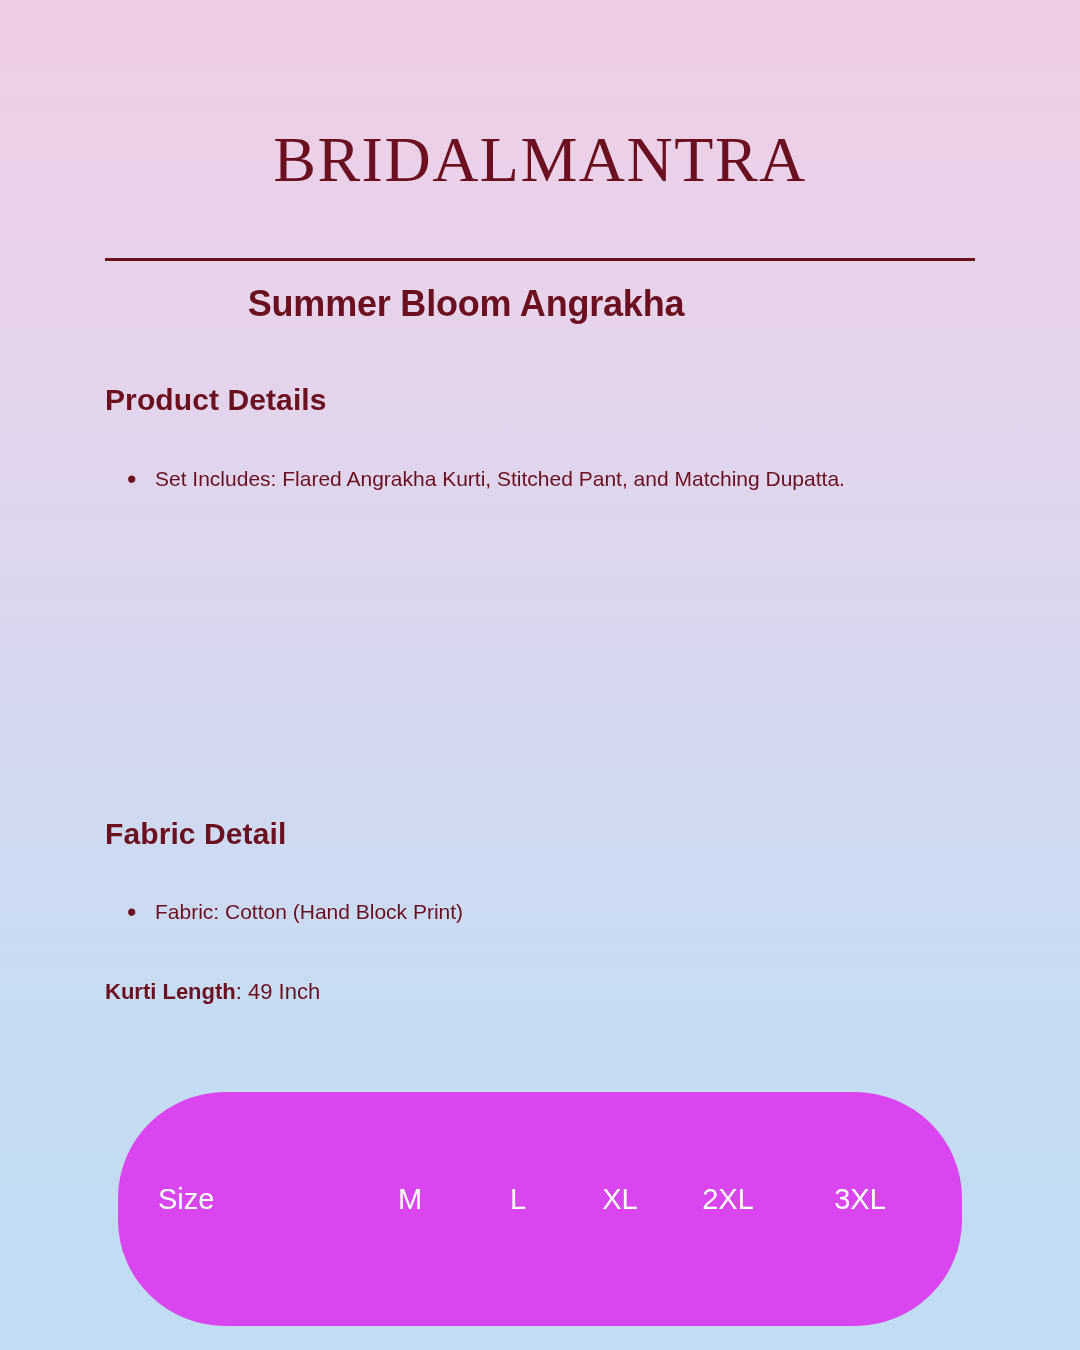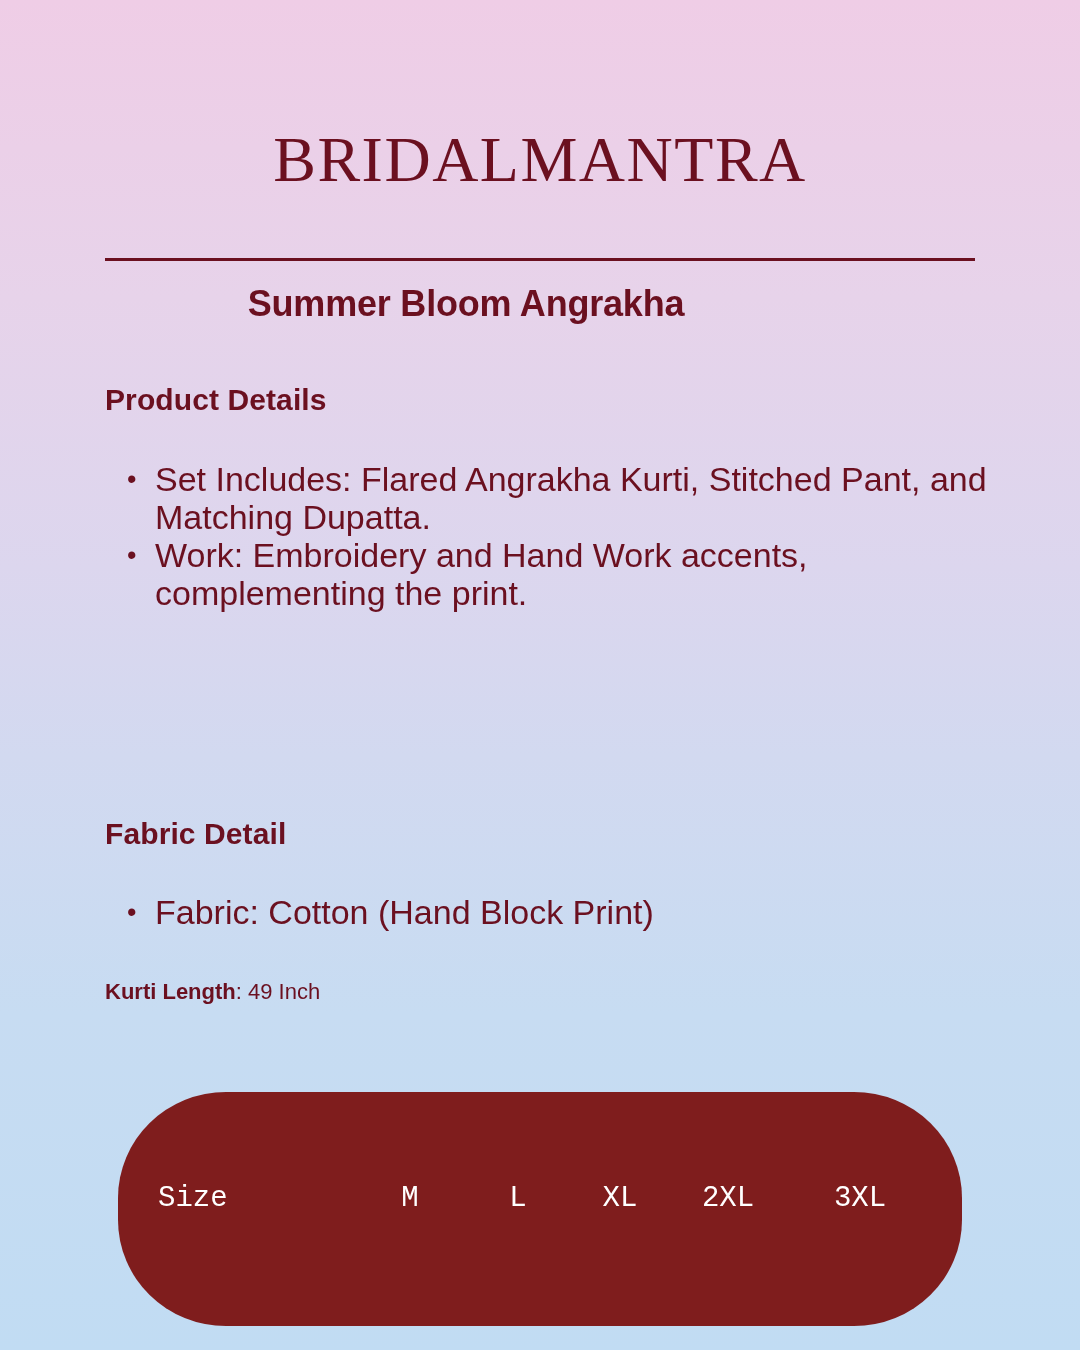--- a/index.html
+++ b/index.html
@@ -84,21 +84,21 @@
     width: 880px;
     margin: 0;
     padding: 0 0 0 48px;
     list-style: none;
   }
   #product-details-list { top: 460px; }
   #fabric-detail-list   { top: 893px; }
 
   ul.bullets li {
     position: relative;
-    font-size: 34px;
+    font-size: 21px;
     line-height: 38px;
     color: #6b1020;
     margin: 0 0 0 0;
     padding-left: 2px;
   }
   ul.bullets li::before {
     content: "\2022";
     position: absolute;
     left: -26px;
     top: 0;
@@ -118,23 +118,22 @@
   .kurti-length .label { font-weight: bold; }
   .kurti-length .value { font-weight: normal; }
 
   
   .size-panel {
     position: absolute;
     left: 118px;
     top: 1092px;
     width: 844px;
     height: 234px;
-    background: #7f1d1d;
+    background: #d946ef;
     border-radius: 108px / 106px;
-    font-family: Liberation Mono, monospace;
   }
   .size-row {
     position: absolute;
     left: 0;
     top: 0;
     width: 844px;
     height: 214px;
   }
   .size-cell {
     position: absolute;
@@ -161,21 +160,20 @@
   <div class="brand">BRIDALMANTRA</div>
 
   <div class="divider"></div>
 
   <div class="product-title">Summer Bloom Angrakha</div>
 
   <div class="section-heading" id="product-details-heading">Product Details</div>
 
   <ul class="bullets" id="product-details-list">
     <li>Set Includes: Flared Angrakha Kurti, Stitched Pant, and Matching Dupatta.</li>
-    <li>Work: Embroidery and Hand Work accents, complementing the print.</li>
   </ul>
 
   <div class="section-heading" id="fabric-detail-heading">Fabric Detail</div>
 
   <ul class="bullets" id="fabric-detail-list">
     <li>Fabric: Cotton (Hand Block Print)</li>
   </ul>
 
   <div class="kurti-length">
     <span class="label">Kurti Length</span><span class="value">: 49 Inch</span>

